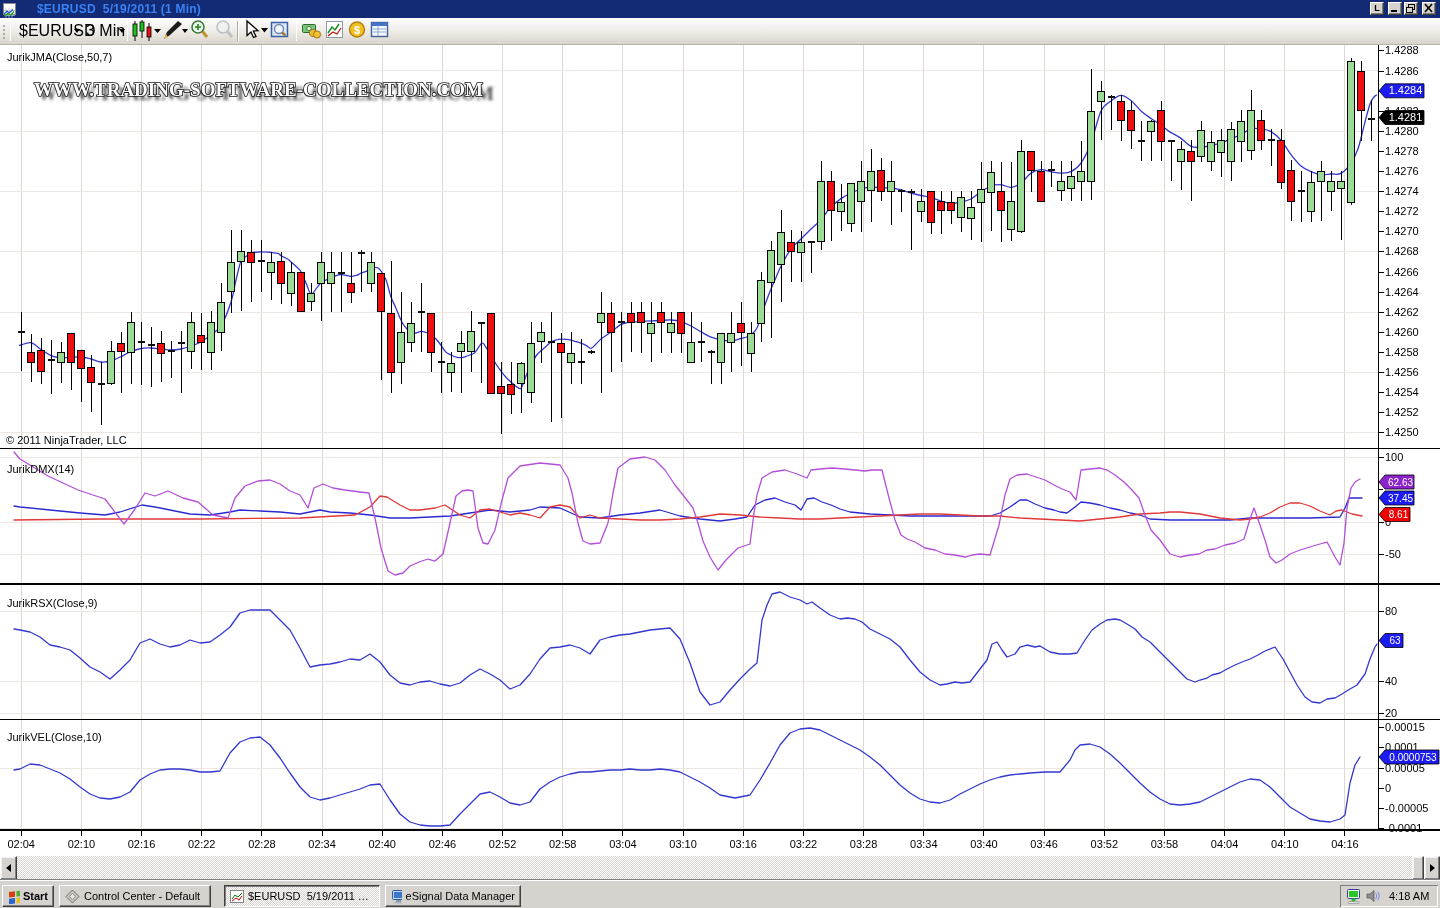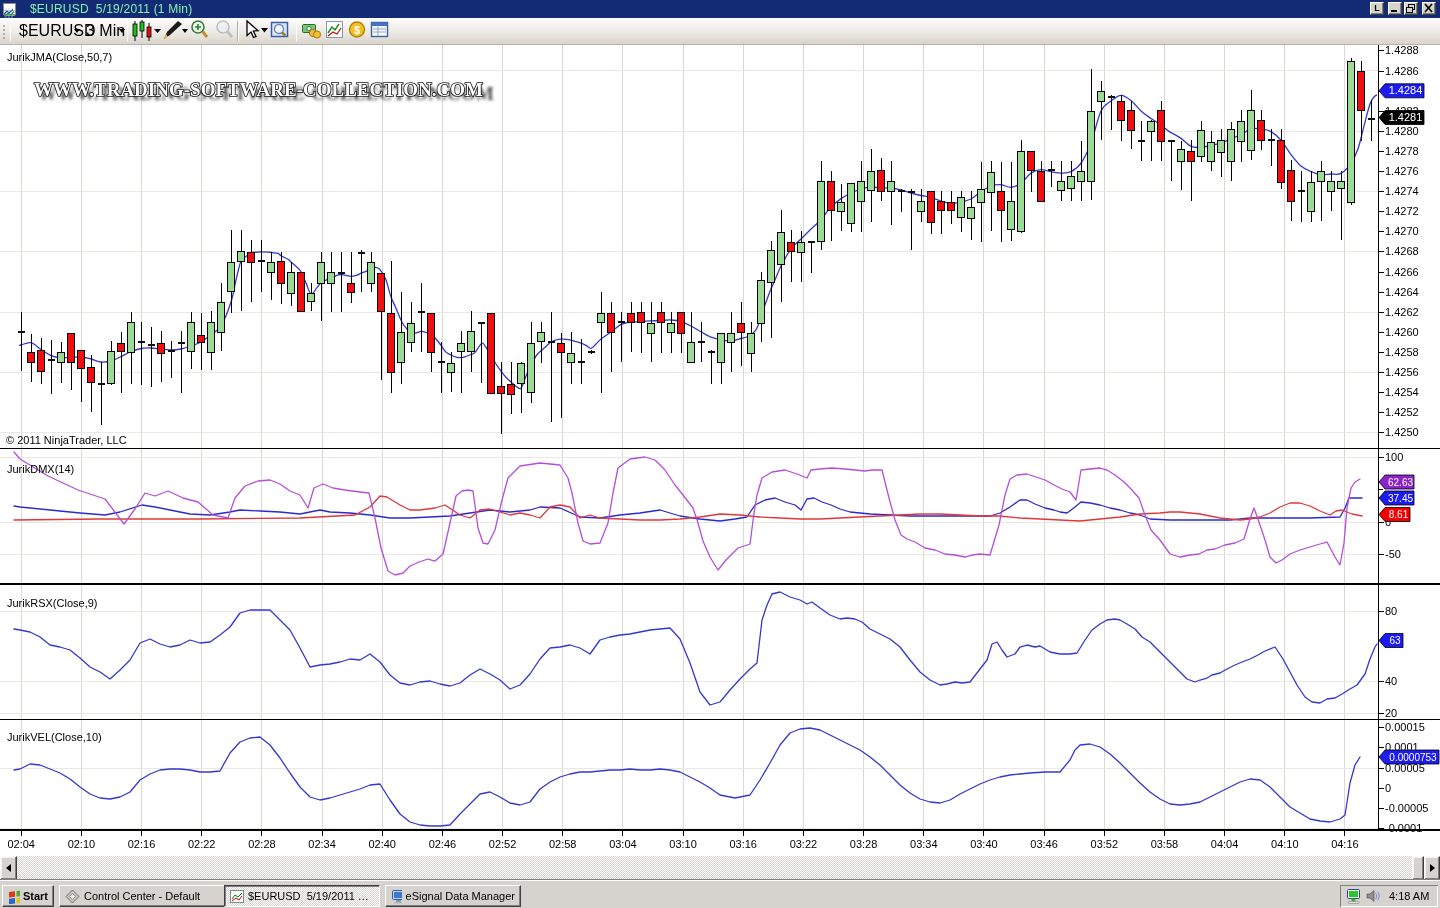--- a/index.html
+++ b/index.html
@@ -1,19 +1,19 @@
 <!DOCTYPE html>
 <html><head><meta charset="utf-8">
 <style>
 *{margin:0;padding:0;box-sizing:border-box}
 html,body{width:1440px;height:908px;overflow:hidden;font-family:"Liberation Sans",sans-serif}
 #win{position:relative;width:1440px;height:908px;background:#fff}
 #titlebar{position:absolute;left:0;top:0;width:1440px;height:18px;background:#122b74;display:flex;align-items:center}
 #titlebar .ticon{width:13px;height:12px;margin-left:3px;background:#fff;border:1px solid #888;position:relative}
-#titlebar .ttext{color:#86efac;font-size:12px;font-weight:normal;margin-left:14px;letter-spacing:0.2px}
+#titlebar .ttext{color:#3b82f6;font-size:12px;font-weight:bold;margin-left:21px;letter-spacing:0.2px}
 .tb{position:absolute;top:2px;width:14px;height:13px;background:#d6d3ce;border:1px solid;border-color:#fff #404040 #404040 #fff;box-shadow:inset -1px -1px #808080;font-size:9px;font-weight:bold;color:#000;text-align:center;line-height:11px}
 #toolbar{position:absolute;left:0;top:18px;width:1440px;height:27px;background:linear-gradient(#fefefe,#ebe8e2 60%,#d8d4cc);border-bottom:1px solid #b8b4ac}
 .titem{position:absolute;top:4px;font-size:16px;color:#000}
 .vsep{position:absolute;top:3px;height:20px;width:1px;background:#b0aca4;border-right:1px solid #fff}
 .dd{position:absolute;top:11px;width:0;height:0;border-left:3px solid transparent;border-right:3px solid transparent;border-top:4px solid #000}
 #hscroll{position:absolute;left:0;top:856px;width:1440px;height:24px;background:#fff;background-image:linear-gradient(45deg,#d6d3ce 25%,transparent 25%,transparent 75%,#d6d3ce 75%),linear-gradient(45deg,#d6d3ce 25%,transparent 25%,transparent 75%,#d6d3ce 75%);background-size:2px 2px;background-position:0 0,1px 1px}
 .sbtn{position:absolute;top:0;height:24px;background:#d6d3ce;border:1px solid;border-color:#fff #404040 #404040 #fff;box-shadow:inset -1px -1px #808080,inset 1px 1px #f4f2ef;display:flex;align-items:center;justify-content:center}
 #taskbar{position:absolute;left:0;top:880px;width:1440px;height:28px;background:#d6d3ce;border-top:1px solid #fff;box-shadow:0 -1px #808080}
 .task{position:absolute;top:4px;height:22px;background:#d6d3ce;border:1px solid;border-color:#fff #404040 #404040 #fff;box-shadow:inset -1px -1px #808080;font-size:11px;display:flex;align-items:center;padding:0 5px;white-space:nowrap;overflow:hidden}
 .task.pressed{border-color:#404040 #fff #fff #404040;box-shadow:inset 1px 1px #808080;background-image:linear-gradient(45deg,#fff 25%,transparent 25%,transparent 75%,#fff 75%),linear-gradient(45deg,#fff 25%,transparent 25%,transparent 75%,#fff 75%);background-size:2px 2px;background-position:0 0,1px 1px}
@@ -608,21 +608,21 @@
   <div id="taskbar">
     <div class="task" style="left:2px;width:52px;font-weight:bold">
       <svg width="16" height="15" style="margin-right:3px">
           <g transform="skewY(-6)">
             <rect x="1" y="3" width="6" height="5.5" fill="#d83c14"></rect>
             <rect x="8.5" y="3" width="6" height="5.5" fill="#4caf2c"></rect>
             <rect x="1" y="9.8" width="6" height="5.5" fill="#2c64c8"></rect>
             <rect x="8.5" y="9.8" width="6" height="5.5" fill="#e8c018"></rect>
           </g>
         </svg>Start</div>
-    <div class="task" style="left:59px;width:172px">
+    <div class="task" style="left:59px;width:152px">
       <svg width="15" height="15" style="margin-right:4px">
           <polygon points="7.5,1 14,7.5 7.5,14 1,7.5" fill="#c8c4bc" stroke="#707070"></polygon>
           <polygon points="7.5,4.5 10.5,7.5 7.5,10.5 4.5,7.5" fill="#e8e6e0" stroke="#909090"></polygon>
         </svg>Control Center - Default</div>
     <div class="task pressed" style="left:224px;width:156px;font-weight:normal">
       <svg width="14" height="13" style="margin-right:4px">
           <rect x="0.5" y="0.5" width="13" height="12" fill="#fff" stroke="#888"></rect>
           <polyline points="2,9 5,5 8,7 12,3" stroke="#008000" fill="none"></polyline>
           <polyline points="2,11 6,8 9,10 12,6" stroke="#c00000" fill="none"></polyline>
         </svg>$EURUSD&nbsp; 5/19/2011 …</div>

